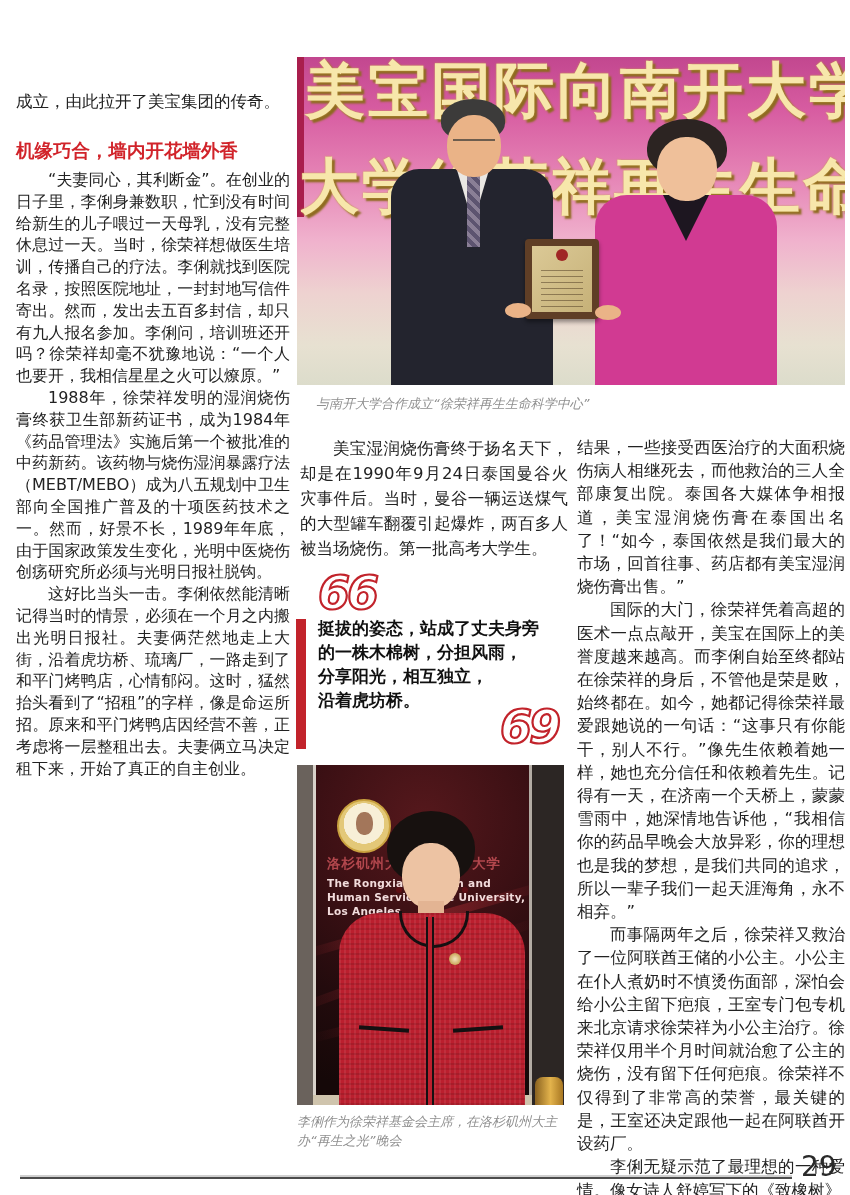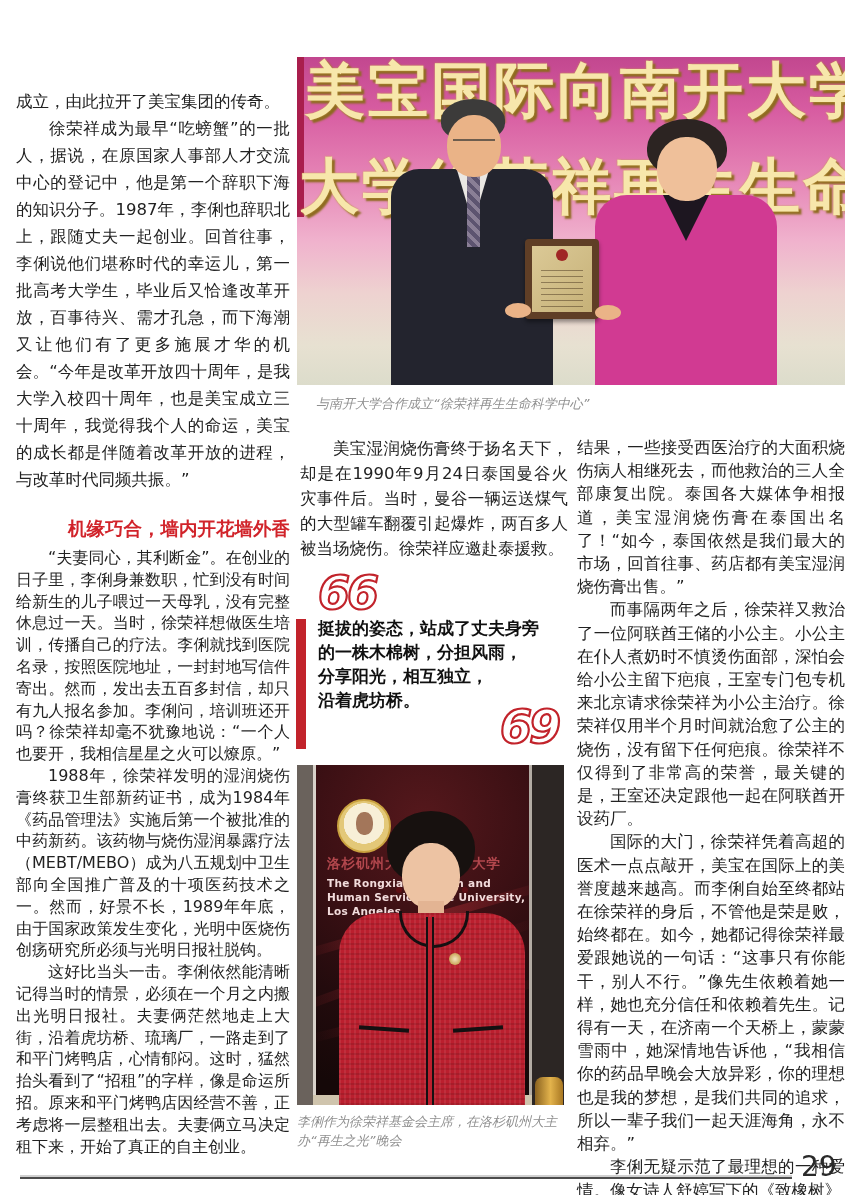--- a/index.html
+++ b/index.html
@@ -5,21 +5,21 @@
   html,body{margin:0;padding:0;background:#e9e9e9;}
   #page{position:relative;width:850px;height:1195px;background:#ffffff;overflow:hidden;
         font-family:"DejaVu Sans","Liberation Sans",sans-serif;color:#222;}
 
   
   .col-left{position:absolute;left:16px;top:44px;width:274px;margin-top:44px;}
   .col-left p{margin:0;text-align:justify;}
   .p-top{font-size:16.5px;line-height:27px;}
   .p-low{font-size:16px;line-height:21.8px;}
   .indent{text-indent:2em;}
-  .sec-heading{margin:25px 0 7px 0;color:#d1232a;font-size:18.5px;line-height:22px;font-weight:bold;text-align:right;}
+  .sec-heading{margin:25px 0 7px 0;color:#d1232a;font-size:18.5px;line-height:22px;font-weight:bold;}
 
   .col-mid{position:absolute;left:300px;top:436px;width:268px;}
   .col-mid p{margin:0;font-size:16.5px;line-height:25px;text-align:justify;}
 
   .col-right{position:absolute;left:577px;top:436px;width:268px;}
   .col-right p{margin:0;font-size:16.5px;line-height:23.2px;text-align:justify;}
 
   
   .quote-mark{position:absolute;font-size:46px;font-weight:bold;font-style:italic;
               letter-spacing:-3px;color:transparent;-webkit-text-stroke:2.2px #c2232b;}
@@ -118,21 +118,20 @@
   .pm-brooch{left:152px;top:188px;width:12px;height:12px;border-radius:50%;
         background:radial-gradient(#f3e6c0,#b98a2e);}
 </style>
 </head>
 <body>
 
 <div id="page">
 
   <div class="col-left">
     <p class="p-top">成立，由此拉开了美宝集团的传奇。</p>
-    <p class="p-top indent">徐荣祥成为最早“吃螃蟹”的一批人，据说，在原国家人事部人才交流中心的登记中，他是第一个辞职下海的知识分子。1987年，李俐也辞职北上，跟随丈夫一起创业。回首往事，李俐说他们堪称时代的幸运儿，第一批高考大学生，毕业后又恰逢改革开放，百事待兴、需才孔急，而下海潮又让他们有了更多施展才华的机会。“今年是改革开放四十周年，是我大学入校四十周年，也是美宝成立三十周年，我觉得我个人的命运，美宝的成长都是伴随着改革开放的进程，与改革时代同频共振。”</p>
     <h2 class="sec-heading">机缘巧合，墙内开花墙外香</h2>
     <p class="p-low indent">“夫妻同心，其利断金”。在创业的日子里，李俐身兼数职，忙到没有时间给新生的儿子喂过一天母乳，没有完整休息过一天。当时，徐荣祥想做医生培训，传播自己的疗法。李俐就找到医院名录，按照医院地址，一封封地写信件寄出。然而，发出去五百多封信，却只有九人报名参加。李俐问，培训班还开吗？徐荣祥却毫不犹豫地说：“一个人也要开，我相信星星之火可以燎原。”</p>
     <p class="p-low indent">1988年，徐荣祥发明的湿润烧伤膏终获卫生部新药证书，成为1984年《药品管理法》实施后第一个被批准的中药新药。该药物与烧伤湿润暴露疗法（MEBT/MEBO）成为八五规划中卫生部向全国推广普及的十项医药技术之一。然而，好景不长，1989年年底，由于国家政策发生变化，光明中医烧伤创疡研究所必须与光明日报社脱钩。</p>
     <p class="p-low indent">这好比当头一击。李俐依然能清晰记得当时的情景，必须在一个月之内搬出光明日报社。夫妻俩茫然地走上大街，沿着虎坊桥、琉璃厂，一路走到了和平门烤鸭店，心情郁闷。这时，猛然抬头看到了“招租”的字样，像是命运所招。原来和平门烤鸭店因经营不善，正考虑将一层整租出去。夫妻俩立马决定租下来，开始了真正的自主创业。</p>
   </div>
 
   <div class="photo-top">
     <div class="pt-sliver"></div>
     <div class="pt-txt pt-l1">美宝国际向南开大学捐</div>
     <div class="pt-txt pt-l2">大学徐荣祥再生生命科学</div>
@@ -150,21 +149,21 @@
       <div class="plaque-plate"></div>
       <div class="plaque-seal"></div>
       <div class="plaque-text"></div>
     </div>
     <div class="hand hand-l"></div>
     <div class="hand hand-r"></div>
   </div>
   <div class="caption caption-top">与南开大学合作成立“徐荣祥再生生命科学中心”</div>
 
   <div class="col-mid">
-    <p class="indent">美宝湿润烧伤膏终于扬名天下，却是在1990年9月24日泰国曼谷火灾事件后。当时，曼谷一辆运送煤气的大型罐车翻覆引起爆炸，两百多人被当场烧伤。徐荣祥应邀赴泰援救。</p>
+    <p class="indent">美宝湿润烧伤膏终于扬名天下，却是在1990年9月24日泰国曼谷火灾事件后。当时，曼谷一辆运送煤气的大型罐车翻覆引起爆炸，两百多人被当场烧伤。第一批高考大学生。</p>
   </div>
 
   <div class="quote-mark quote-open">66</div>
   <div class="pull-quote">
     <div class="pq-bar"></div>
     <div class="pq-lines">
       <div>挺拔的姿态，站成了丈夫身旁</div>
       <div>的一株木棉树，分担风雨，</div>
       <div>分享阳光，相互独立，</div>
       <div>沿着虎坊桥。</div>
@@ -201,21 +200,21 @@
     <div class="pm-fig pm-trim-center"></div>
     <div class="pm-fig pm-pocket-l"></div>
     <div class="pm-fig pm-pocket-r"></div>
     <div class="pm-fig pm-brooch"></div>
     <div class="pm-floor"></div>
   </div>
   <div class="caption caption-mid">李俐作为徐荣祥基金会主席，在洛杉矶州大主办“再生之光”晚会</div>
 
   <div class="col-right">
     <p>结果，一些接受西医治疗的大面积烧伤病人相继死去，而他救治的三人全部康复出院。泰国各大媒体争相报道，美宝湿润烧伤膏在泰国出名了！“如今，泰国依然是我们最大的市场，回首往事、药店都有美宝湿润烧伤膏出售。”</p>
+    <p class="indent">国际的大门，徐荣祥凭着高超的医术一点点敲开，美宝在国际上的美誉度越来越高。而李俐自始至终都站在徐荣祥的身后，不管他是荣是败，始终都在。如今，她都记得徐荣祥最爱跟她说的一句话：“这事只有你能干，别人不行。”像先生依赖着她一样，她也充分信任和依赖着先生。记得有一天，在济南一个天桥上，蒙蒙雪雨中，她深情地告诉他，“我相信你的药品早晚会大放异彩，你的理想也是我的梦想，是我们共同的追求，所以一辈子我们一起天涯海角，永不相弃。”</p>
     <p class="indent">而事隔两年之后，徐荣祥又救治了一位阿联酋王储的小公主。小公主在仆人煮奶时不慎烫伤面部，深怕会给小公主留下疤痕，王室专门包专机来北京请求徐荣祥为小公主治疗。徐荣祥仅用半个月时间就治愈了公主的烧伤，没有留下任何疤痕。徐荣祥不仅得到了非常高的荣誉，最关键的是，王室还决定跟他一起在阿联酋开设药厂。</p>
-    <p class="indent">国际的大门，徐荣祥凭着高超的医术一点点敲开，美宝在国际上的美誉度越来越高。而李俐自始至终都站在徐荣祥的身后，不管他是荣是败，始终都在。如今，她都记得徐荣祥最爱跟她说的一句话：“这事只有你能干，别人不行。”像先生依赖着她一样，她也充分信任和依赖着先生。记得有一天，在济南一个天桥上，蒙蒙雪雨中，她深情地告诉他，“我相信你的药品早晚会大放异彩，你的理想也是我的梦想，是我们共同的追求，所以一辈子我们一起天涯海角，永不相弃。”</p>
     <p class="indent">李俐无疑示范了最理想的一种爱情。像女诗人舒婷写下的《致橡树》</p>
   </div>
 
   <div class="footer-rule"></div>
   <div class="page-num">29</div>
 
 </div>
 
 </body></html>

